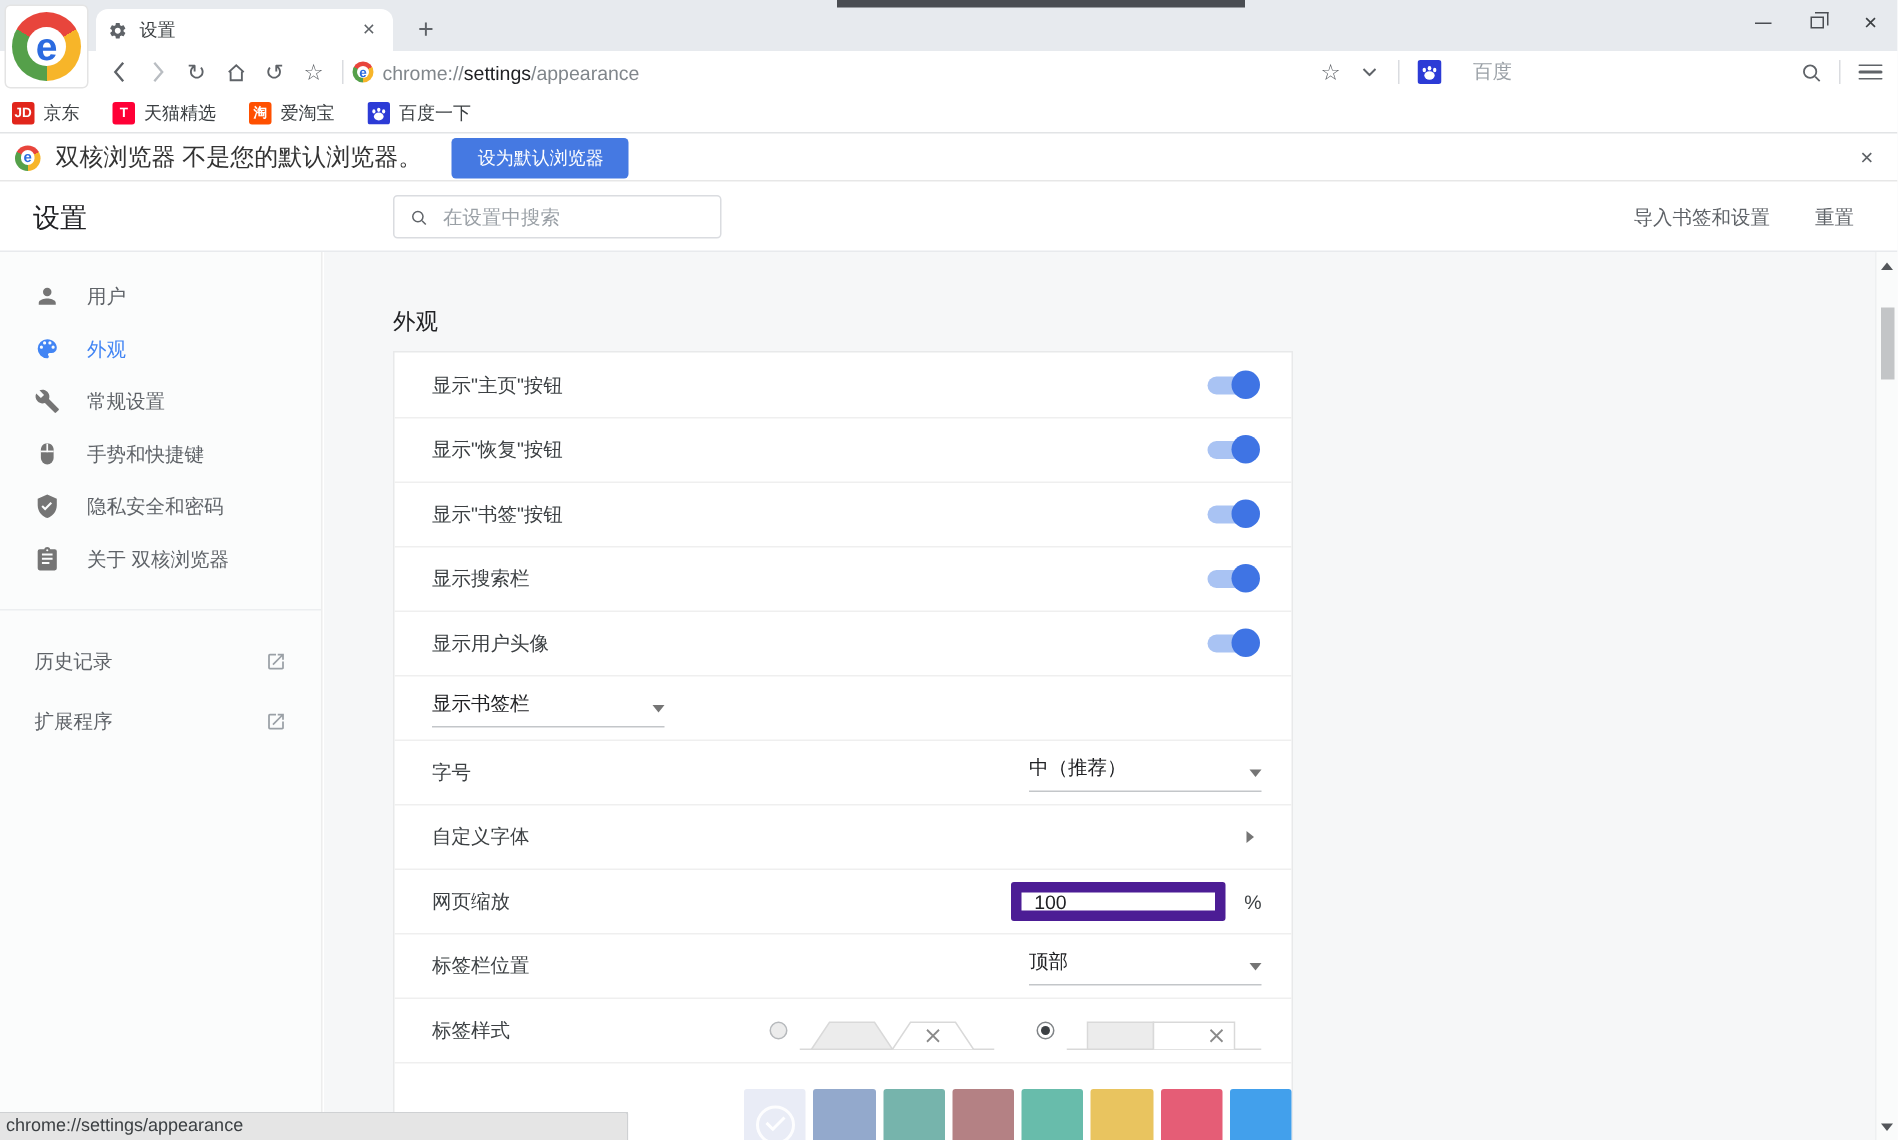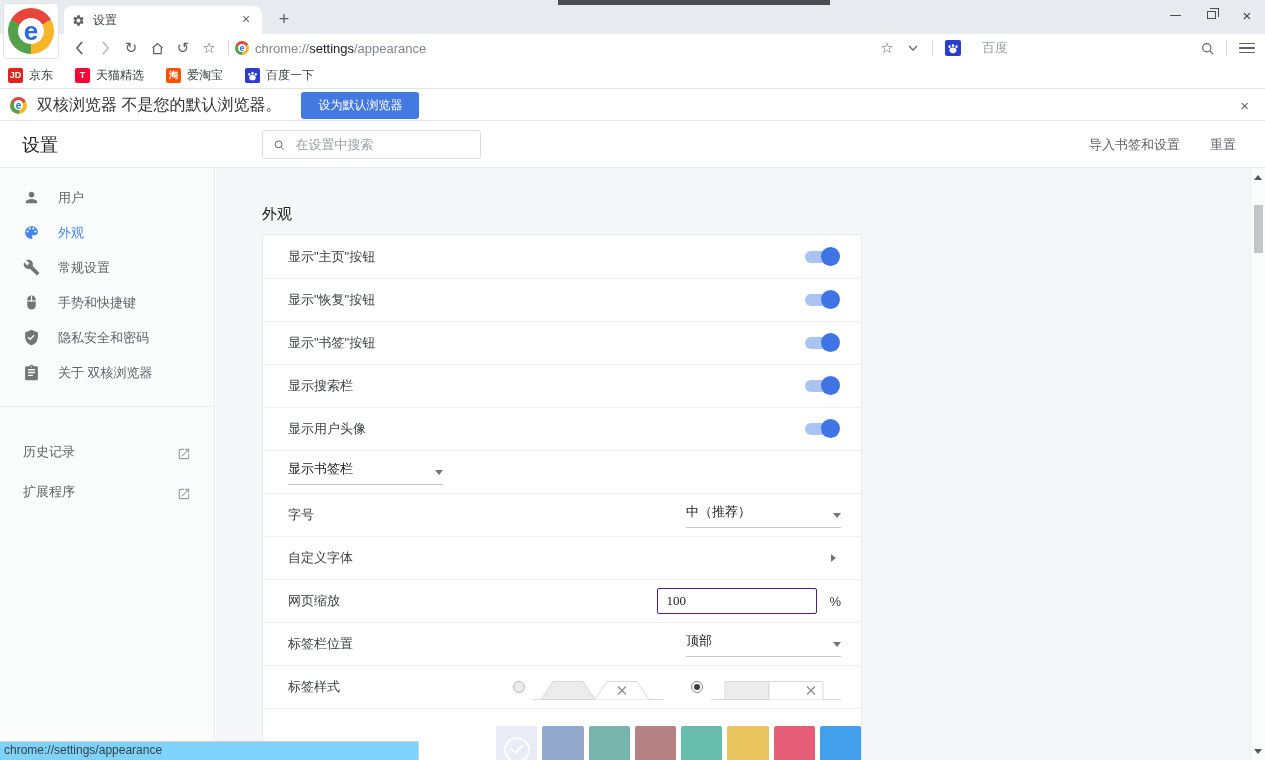--- a/index.html
+++ b/index.html
@@ -75,21 +75,21 @@
 
   
   .content{position:absolute;left:0;top:168px;right:0;bottom:0}
   .sidebar{position:absolute;left:0;top:0;width:215px;height:100%;background:#fbfcfc;
            border-right:1px solid #ededed;padding-top:12px}
   .side-item{height:35px;display:flex;align-items:center;gap:18px;padding-left:23px;font-size:13px;color:#5f6368}
   .side-item svg{width:17px;height:17px;fill:#757575;flex:none}
   .side-item.active{color:#4285f4}
   .side-item.active svg{fill:#4285f4}
   .side-divider{margin:16px 0 14px;border-top:1px solid #eceef0}
-  .side-link{height:40px;display:flex;align-items:flex-end;justify-content:space-between;
+  .side-link{height:40px;display:flex;align-items:center;justify-content:space-between;
              padding:0 23px;font-size:13px;color:#5f6368}
   .side-link svg{width:14px;height:14px;fill:#9aa0a6}
 
   .main{position:absolute;left:216px;top:0;right:15px;height:100%;background:#f6f7f8}
   .section-title{position:absolute;left:46px;top:37px;font-size:15px;color:#202124}
   .card{position:absolute;left:46px;top:66px;width:600px;background:#fff;border:1px solid #e8e9ea}
   .row{height:43px;display:flex;align-items:center;padding:0 20px 0 25px;border-top:1px solid #efefef}
   .row:first-child{border-top:none}
   .row-label{font-size:13px;color:#3c4043;flex:1}
 
@@ -99,22 +99,22 @@
 
   .dropdown{width:155px;display:flex;align-items:flex-end;justify-content:space-between;
             border-bottom:1px solid #c3c6c9;padding-bottom:6px}
   .dd-value{font-size:13px;color:#202124}
   .caret-down{width:0;height:0;border-left:4px solid transparent;border-right:4px solid transparent;
               border-top:5px solid #757575;margin-bottom:3px}
   .arrow-right{width:0;height:0;border-top:4px solid transparent;border-bottom:4px solid transparent;
                border-left:5px solid #757575;margin-right:5px}
 
   .zoom-wrap{display:flex;align-items:center;gap:12px}
-  .zoom-input{width:160px;height:26px;border:1px solid #4c1d95;border-radius:2px;font-size:13px;
-              color:#202124;padding:0 8px;font-family:Liberation Serif, serif;outline:none}
+  .zoom-input{width:143px;height:26px;border:7px solid #4c1d95;border-radius:2px;font-size:13px;
+              color:#202124;padding:0 8px;font-family:Liberation Sans, sans-serif;outline:none}
   .pct{font-size:13px;color:#3c4043}
 
   .tabstyle-wrap{display:flex;align-items:center}
   .radio{width:12px;height:12px;border-radius:50%;border:1px solid #b6b9bc;background:#ececec;flex:none}
   .radio.sel{border:1px solid #808487;background:#fff;position:relative}
   .radio.sel::after{content:'';position:absolute;inset:2px;border-radius:50%;background:#3c4043}
   .ts-gap1{width:8px}.ts-gap2{width:28px}
 
   .swatch-row{border-top:1px solid #efefef;height:72px;padding:17px 0 0 233px;display:flex;gap:5px}
   .swatch{width:42px;height:48px;border-radius:2px;position:relative}
@@ -125,21 +125,21 @@
                        transform:rotate(-45deg)}
 
   
   .scrollbar{position:absolute;right:0;top:0;width:15px;height:100%;background:#fafbfb;border-left:1px solid #eef0f1}
   .sb-arrow{position:absolute;left:3px;width:0;height:0;border-left:4px solid transparent;border-right:4px solid transparent}
   .sb-arrow.up{top:7px;border-bottom:5px solid #53565a}
   .sb-arrow.down{bottom:6px;border-top:5px solid #53565a}
   .sb-thumb{position:absolute;left:3px;top:37px;width:9px;height:48px;background:#c3c5c7}
 
   
-  .status-tip{position:absolute;left:0;bottom:0;width:419px;height:19px;background:#7dd3fc;
+  .status-tip{position:absolute;left:0;bottom:0;width:419px;height:19px;background:#e5e5e5;
               border:1px solid #cfd1d3;border-left:none;border-bottom:none;border-top-right-radius:2px;
               font-size:12px;color:#3c4043;line-height:17px;padding-left:4px;z-index:40}
 </style>
 </head>
 <body>
 
 <div class="titlebar">
   <div class="tab">
     <svg viewBox="0 0 24 24" width="13" height="13" fill="#5f6368">
         <path d="M19.14 12.94c.04-.3.06-.61.06-.94 0-.32-.02-.64-.07-.94l2.03-1.58c.18-.14.23-.41.12-.61l-1.92-3.32c-.12-.22-.37-.29-.59-.22l-2.39.96c-.5-.38-1.03-.7-1.62-.94l-.36-2.54c-.04-.24-.24-.41-.48-.41h-3.84c-.24 0-.43.17-.47.41l-.36 2.54c-.59.24-1.13.57-1.62.94l-2.39-.96c-.22-.08-.47 0-.59.22L2.74 8.87c-.12.21-.08.47.12.61l2.03 1.58c-.05.3-.09.63-.09.94s.02.64.07.94l-2.03 1.58c-.18.14-.23.41-.12.61l1.92 3.32c.12.22.37.29.59.22l2.39-.96c.5.38 1.03.7 1.62.94l.36 2.54c.05.24.24.41.48.41h3.84c.24 0 .44-.17.47-.41l.36-2.54c.59-.24 1.13-.56 1.62-.94l2.39.96c.22.08.47 0 .59-.22l1.92-3.32c.12-.22.07-.47-.12-.61l-2.01-1.58zM12 15.6c-1.98 0-3.6-1.62-3.6-3.6s1.62-3.6 3.6-3.6 3.6 1.62 3.6 3.6-1.62 3.6-3.6 3.6z"></path>

